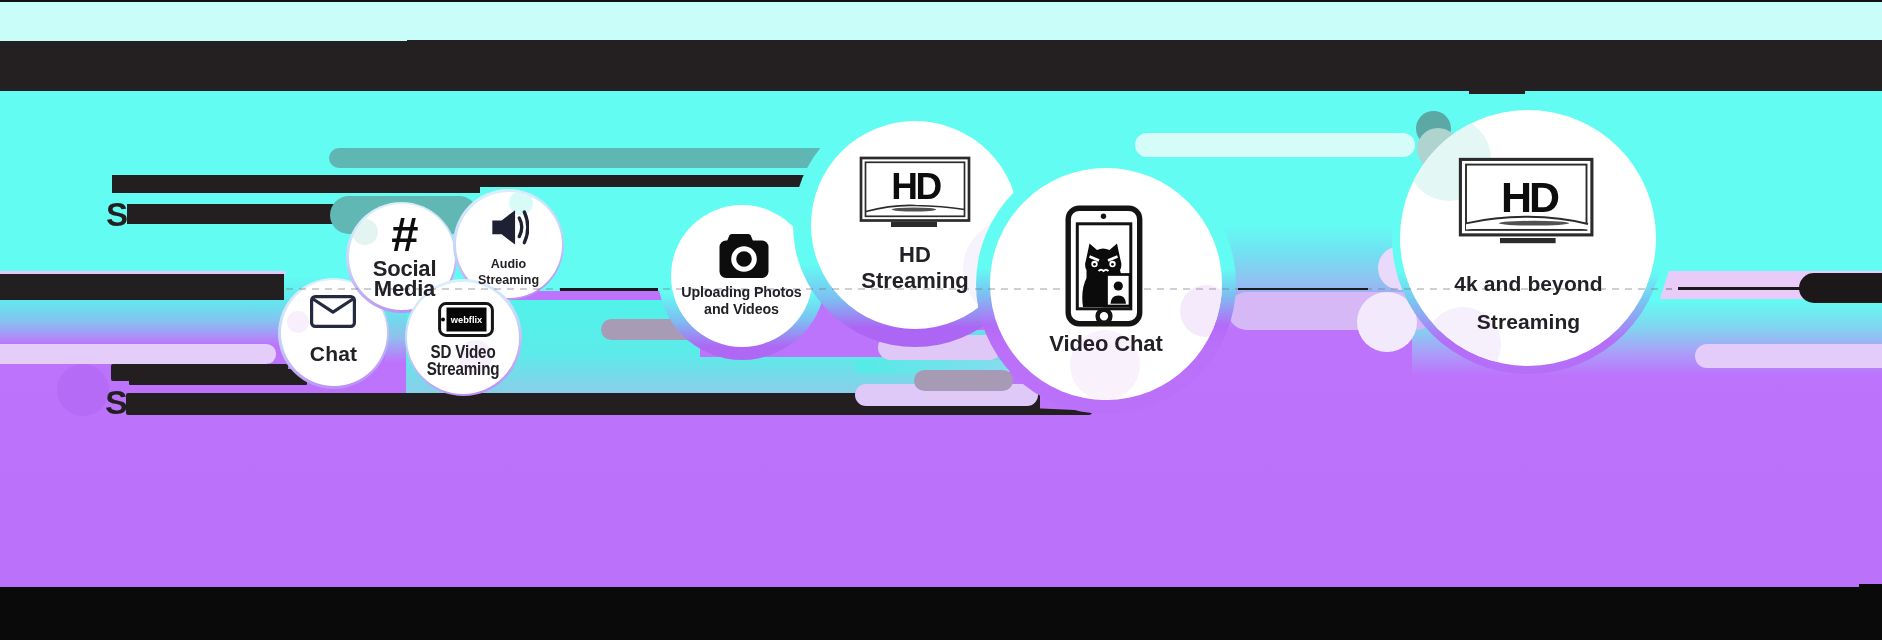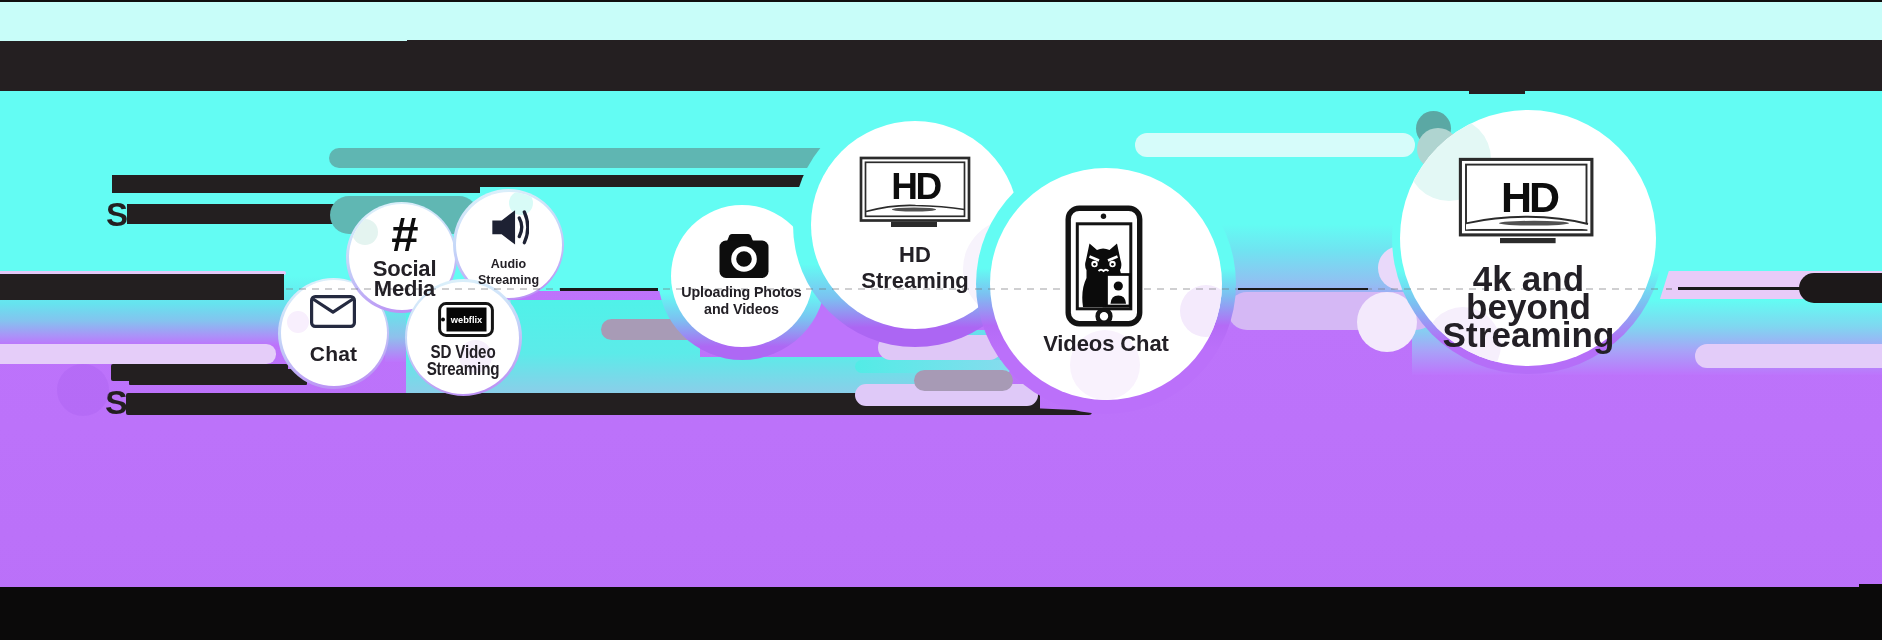--- a/index.html
+++ b/index.html
@@ -175,15 +175,15 @@
     <circle cx="55.3" cy="83" r="4.6" fill="#0b0b0b"></circle>
     <path d="M47.5 100.8 Q48 92.5 55.3 92.5 Q62.6 92.5 63 100.8 Z" fill="#0b0b0b"></path>
   </svg>
 
   <div class="lbl" style="left:283px;top:341.5px;width:101px;font-size:21px;letter-spacing:0.2px;">Chat</div>
   <div class="lbl" style="left:354px;top:259px;width:101px;font-size:22px;letter-spacing:-0.2px;line-height:20px;">Social<br>Media</div>
   <div class="lbl" style="left:458px;top:256px;width:101px;font-size:12.5px;letter-spacing:0px;line-height:16px;">Audio<br>Streaming</div>
   <div class="lbl" style="left:407px;top:344px;width:112px;font-size:18.5px;letter-spacing:-0.2px;line-height:16.5px;transform:scaleX(0.82);transform-origin:50% 50%;">SD Video<br>Streaming</div>
   <div class="lbl" style="left:666px;top:283px;width:151px;font-size:15px;letter-spacing:-0.1px;line-height:17px;transform:scaleX(0.95);transform-origin:50% 50%;">Uploading Photos<br>and Videos</div>
   <div class="lbl" style="left:815px;top:242px;width:200px;font-size:22px;letter-spacing:0px;line-height:25.5px;">HD<br>Streaming</div>
-  <div class="lbl" style="left:1006px;top:331px;width:200px;font-size:22px;letter-spacing:-0.1px;">Videos Chat</div>
-  <div class="lbl" style="left:1427px;top:264.5px;width:203px;font-size:35px;letter-spacing:0.1px;line-height:28px;">4k and beyond<br>Streaming</div>
+  <div class="lbl" style="left:1006px;top:331px;width:200px;font-size:22px;letter-spacing:-0.1px;">Video Chat</div>
+  <div class="lbl" style="left:1427px;top:264.5px;width:203px;font-size:21px;letter-spacing:0.1px;line-height:38px;">4k and beyond<br>Streaming</div>
 </div>
 
 </body></html>

